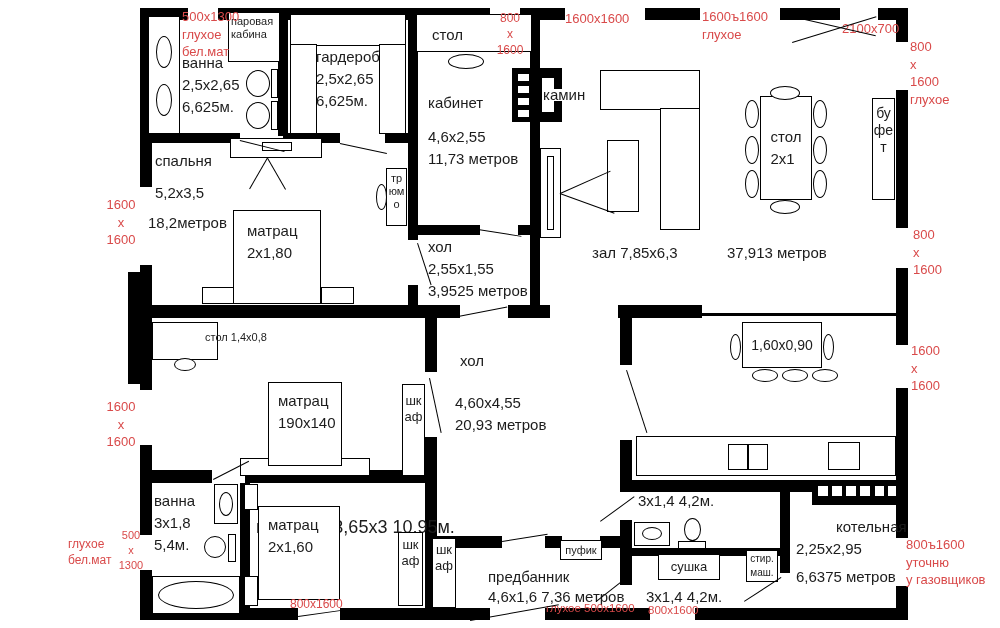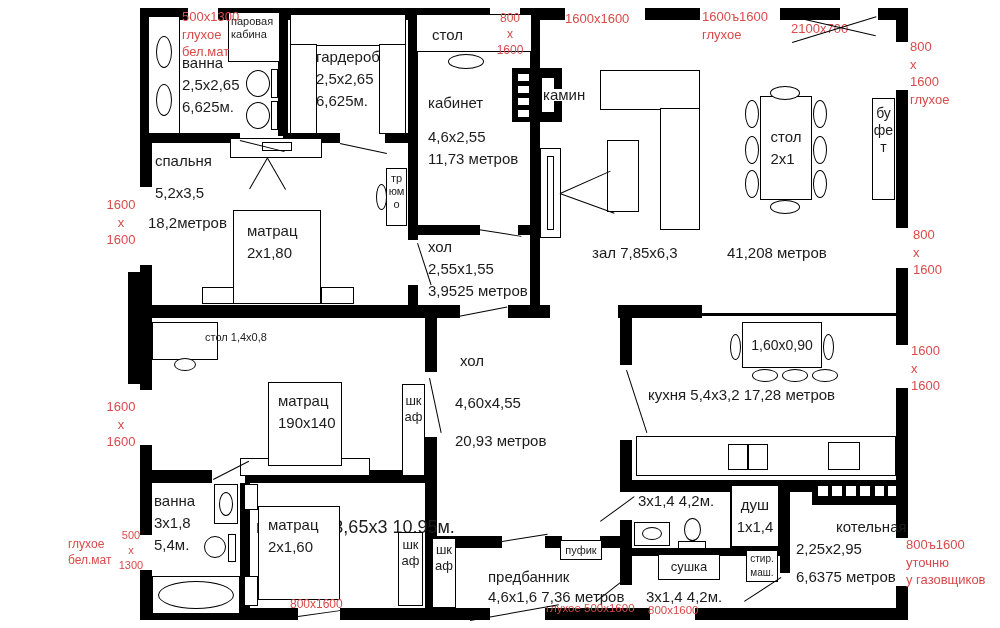--- a/index.html
+++ b/index.html
@@ -121,42 +121,42 @@
 х
 1600</div>
   <div class="oval" style="left:448px;top:54px;width:36px;height:15px;"></div>
   <div class="lbl" style="left:428px;top:92px;">кабинет</div>
   <div class="lbl" style="left:428px;top:126px;">4,6х2,55</div>
   <div class="lbl" style="left:428px;top:148px;">11,73 метров</div>
 
   <div class="lbl red" style="left:565px;top:10px;">1600х1600</div>
   <div class="lbl red" style="left:702px;top:8px;">1600ъ1600
 глухое</div>
-  <div class="lbl red" style="left:791px;top:20px;text-align:right;">2100х700</div>
+  <div class="lbl red" style="left:842px;top:20px;text-align:right;">2100х700</div>
   <div class="lbl red" style="left:910px;top:38px;width:66px;">800
 х
 1600 глухое</div>
 
   <div class="box b1" style="left:600px;top:70px;width:100px;height:40px;"></div>
   <div class="box b1" style="left:660px;top:108px;width:40px;height:122px;"></div>
   <div class="box b1" style="left:607px;top:140px;width:32px;height:72px;"></div>
 
   <div class="box b1 ctr lbl" style="left:760px;top:96px;width:52px;height:104px;text-align:left;">стол
 2х1</div>
   <div class="oval" style="left:770px;top:86px;width:30px;height:14px;"></div>
   <div class="oval" style="left:770px;top:200px;width:30px;height:14px;"></div>
   <div class="oval" style="left:745px;top:100px;width:14px;height:28px;"></div>
   <div class="oval" style="left:745px;top:136px;width:14px;height:28px;"></div>
   <div class="oval" style="left:745px;top:170px;width:14px;height:28px;"></div>
   <div class="oval" style="left:813px;top:100px;width:14px;height:28px;"></div>
   <div class="oval" style="left:813px;top:136px;width:14px;height:28px;"></div>
   <div class="oval" style="left:813px;top:170px;width:14px;height:28px;"></div>
   <div class="box b1 lbl vt" style="left:872px;top:98px;width:23px;height:102px;font-size:14px;padding-top:6px;">буфет</div>
   <div class="lbl" style="left:592px;top:242px;">зал 7,85х6,3</div>
-  <div class="lbl" style="left:727px;top:242px;">41,208 метров</div>
+  <div class="lbl" style="left:727px;top:242px;">37,913 метров</div>
   <div class="lbl red" style="left:913px;top:226px;">800
 х
 1600</div>
   <div class="lbl red" style="left:911px;top:342px;">1600
 х
 1600</div>
 
   <div class="lbl red" style="left:103px;top:196px;width:36px;text-align:center;">1600
 х
 1600</div>
@@ -187,29 +187,28 @@
 х
 1600</div>
   <div class="box b1" style="left:240px;top:458px;width:130px;height:18px;"></div>
   <div class="box b1" style="left:268px;top:382px;width:74px;height:84px;"></div>
   <div class="lbl" style="left:278px;top:390px;">матрац
 190х140</div>
   <div class="box b1 lbl vt" style="left:402px;top:384px;width:23px;height:92px;font-size:13px;padding-top:8px;">шкаф</div>
 
   <div class="lbl" style="left:460px;top:350px;">хол</div>
   <div class="lbl" style="left:455px;top:392px;">4,60х4,55</div>
-  <div class="lbl" style="left:455px;top:430px;">20,93 метров</div>
+  <div class="lbl" style="left:455px;top:414px;">20,93 метров</div>
 
   <div class="box b1 ctr lbl" style="left:742px;top:322px;width:80px;height:46px;font-size:14px;">1,60х0,90</div>
   <div class="oval" style="left:730px;top:334px;width:11px;height:26px;"></div>
   <div class="oval" style="left:823px;top:334px;width:11px;height:26px;"></div>
   <div class="oval" style="left:752px;top:369px;width:26px;height:13px;"></div>
   <div class="oval" style="left:782px;top:369px;width:26px;height:13px;"></div>
   <div class="oval" style="left:812px;top:369px;width:26px;height:13px;"></div>
-  <div class="lbl" style="left:648px;top:384px;">кухня  5,4х3,2  17,28 метров</div>
   <div class="box b1" style="left:636px;top:436px;width:260px;height:40px;"></div>
   <div class="box b1" style="left:728px;top:444px;width:20px;height:26px;"></div>
   <div class="box b1" style="left:748px;top:444px;width:20px;height:26px;"></div>
   <div class="box b1" style="left:828px;top:442px;width:32px;height:28px;"></div>
 
   <div class="lbl red" style="left:68px;top:536px;font-size:12px;">глухое
 бел.мат</div>
   <div class="lbl red" style="left:114px;top:528px;width:34px;text-align:center;font-size:11px;">500
 х
 1300</div>
@@ -236,22 +235,20 @@
   <div class="box b1 ctr lbl sm" style="left:560px;top:540px;width:42px;height:20px;">пуфик</div>
   <div class="lbl" style="left:488px;top:566px;">предбанник</div>
   <div class="lbl" style="left:488px;top:586px;">4,6х1,6  7,36 метров</div>
   <div class="lbl red" style="left:546px;top:601px;font-size:11.5px;">глухое 500х1600</div>
 
   <div class="lbl" style="left:638px;top:490px;">3х1,4  4,2м.</div>
   <div class="box b1" style="left:634px;top:522px;width:36px;height:24px;"></div>
   <div class="oval" style="left:642px;top:527px;width:20px;height:13px;"></div>
   <div class="oval" style="left:684px;top:518px;width:17px;height:23px;"></div>
   <div class="box b1" style="left:678px;top:541px;width:28px;height:8px;"></div>
-  <div class="box ctr lbl" style="left:730px;top:484px;width:50px;height:64px;">душ
-1х1,4</div>
 
   <div class="box b1 ctr lbl" style="left:658px;top:554px;width:62px;height:26px;font-size:13px;">сушка</div>
   <div class="box b1 ctr lbl" style="left:746px;top:550px;width:32px;height:32px;font-size:10px;">стир.
 маш.</div>
   <div class="lbl" style="left:646px;top:586px;">3х1,4  4,2м.</div>
   <div class="lbl red" style="left:648px;top:603px;font-size:11.5px;">800х1600</div>
 
   <div class="w" style="left:812px;top:480px;width:84px;height:25px;"></div>
   <div class="ws" style="left:818px;top:486px;width:10px;height:10px;"></div>
   <div class="ws" style="left:832px;top:486px;width:10px;height:10px;"></div>

